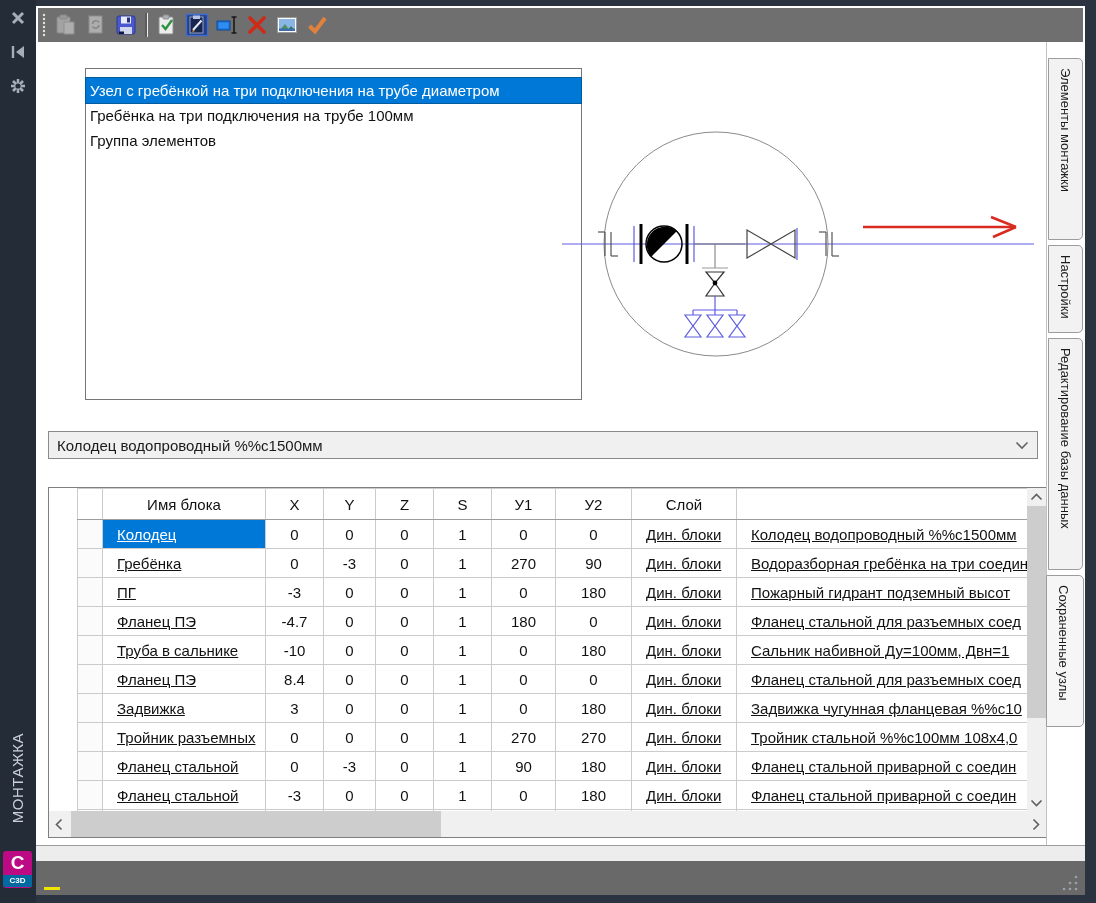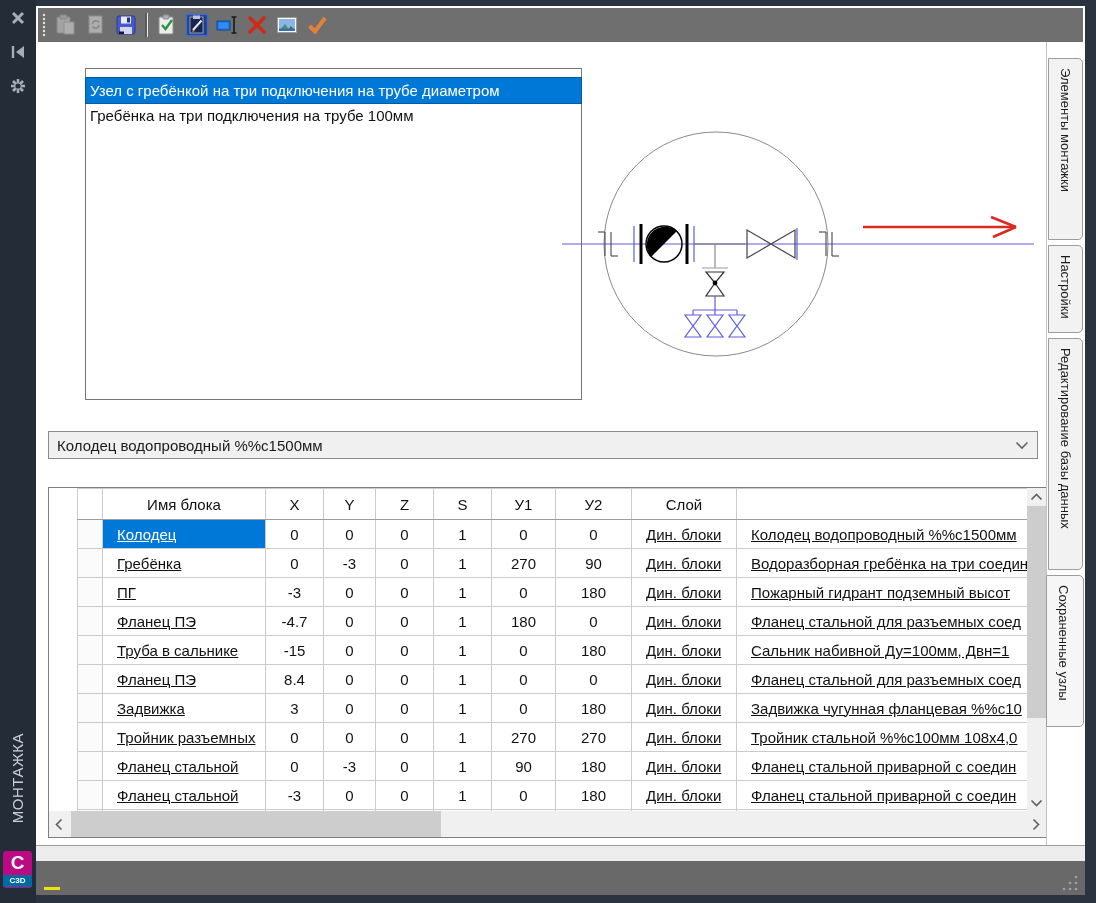--- a/index.html
+++ b/index.html
@@ -191,20 +191,21 @@
     <div class="tbtn">
       <svg width="24" height="24">
           <path d="M4.5 13 L10 18.5 L20 5" stroke="#e2813c" stroke-width="4" fill="none"></path>
         </svg>
     </div>
   </div>
 
   <div id="listbox">
       <div class="lb-item sel">Узел с гребёнкой на три подключения на трубе диаметром</div>
       <div class="lb-item">Гребёнка на три подключения на трубе 100мм</div>
+      <div class="lb-item">Группа элементов</div>
     </div>
 
   <svg id="drawing" width="494" height="264">
     <circle cx="168" cy="138" r="112" fill="none" stroke="#8a8a8a" stroke-width="1"></circle>
     <line x1="14" y1="138" x2="486" y2="138" stroke="#5d5de0" stroke-width="1.2"></line>
 
     <g stroke="#555" stroke-width="1.2" fill="none">
       <line x1="57" y1="126" x2="57" y2="150"></line>
         <line x1="63" y1="126" x2="63" y2="150"></line>
       <line x1="50" y1="126" x2="57" y2="126"></line>
@@ -338,21 +339,21 @@
               <td class="num">0</td>
               <td class="num">1</td>
               <td class="num">180</td>
               <td class="num">0</td>
               <td class="txt">Дин. блоки</td>
               <td class="txt">Фланец стальной для разъемных соед</td>
             </tr>
             <tr>
               <td class="rowhdr"></td>
               <td class="txt">Труба в сальнике</td>
-              <td class="num">-15</td>
+              <td class="num">-10</td>
               <td class="num">0</td>
               <td class="num">0</td>
               <td class="num">1</td>
               <td class="num">0</td>
               <td class="num">180</td>
               <td class="txt">Дин. блоки</td>
               <td class="txt">Сальник набивной Ду=100мм, Двн=1</td>
             </tr>
             <tr>
               <td class="rowhdr"></td>

